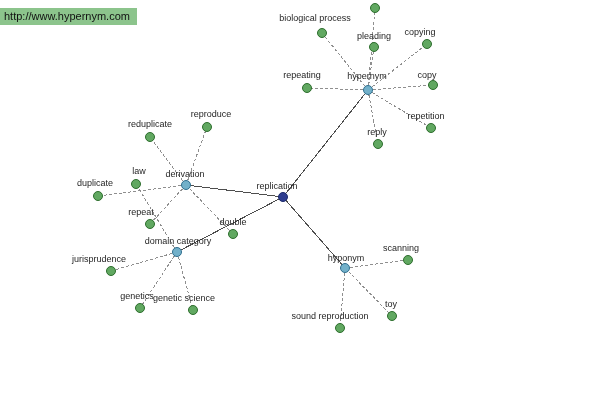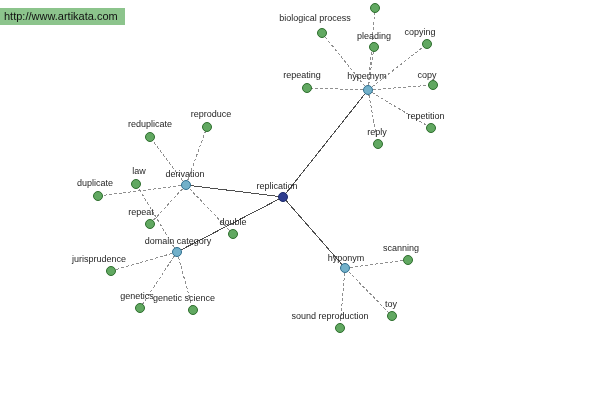--- a/index.html
+++ b/index.html
@@ -33,21 +33,21 @@
     paint-order: stroke;
     stroke: #ffffff;
     stroke-width: 0;
   }
   #graph line { shape-rendering: crispEdges; }
 </style>
 </head>
 <body>
 
 <div class="canvas" style="background: rgb(255, 255, 255);">
-  <div class="url-label" style="background: rgb(140, 196, 140);">http://www.artikata.com</div>
+  <div class="url-label" style="background: rgb(140, 196, 140);">http://www.hypernym.com</div>
   <svg id="graph" width="600" height="400" viewBox="0 0 600 400" xmlns="http://www.w3.org/2000/svg">
       <line x1="283" y1="197" x2="368" y2="90" stroke="#4d4d4d" stroke-width="1"></line>
       <line x1="283" y1="197" x2="186" y2="185" stroke="#4d4d4d" stroke-width="1"></line>
       <line x1="283" y1="197" x2="177" y2="252" stroke="#4d4d4d" stroke-width="1"></line>
       <line x1="283" y1="197" x2="345" y2="268" stroke="#4d4d4d" stroke-width="1"></line>
       <line x1="368" y1="90" x2="322" y2="33" stroke="#8f8f8f" stroke-width="1" stroke-dasharray="3 2"></line>
       <line x1="368" y1="90" x2="375" y2="8" stroke="#8f8f8f" stroke-width="1" stroke-dasharray="3 2"></line>
       <line x1="368" y1="90" x2="374" y2="47" stroke="#8f8f8f" stroke-width="1" stroke-dasharray="3 2"></line>
       <line x1="368" y1="90" x2="427" y2="44" stroke="#8f8f8f" stroke-width="1" stroke-dasharray="3 2"></line>
       <line x1="368" y1="90" x2="307" y2="88" stroke="#8f8f8f" stroke-width="1" stroke-dasharray="3 2"></line>

